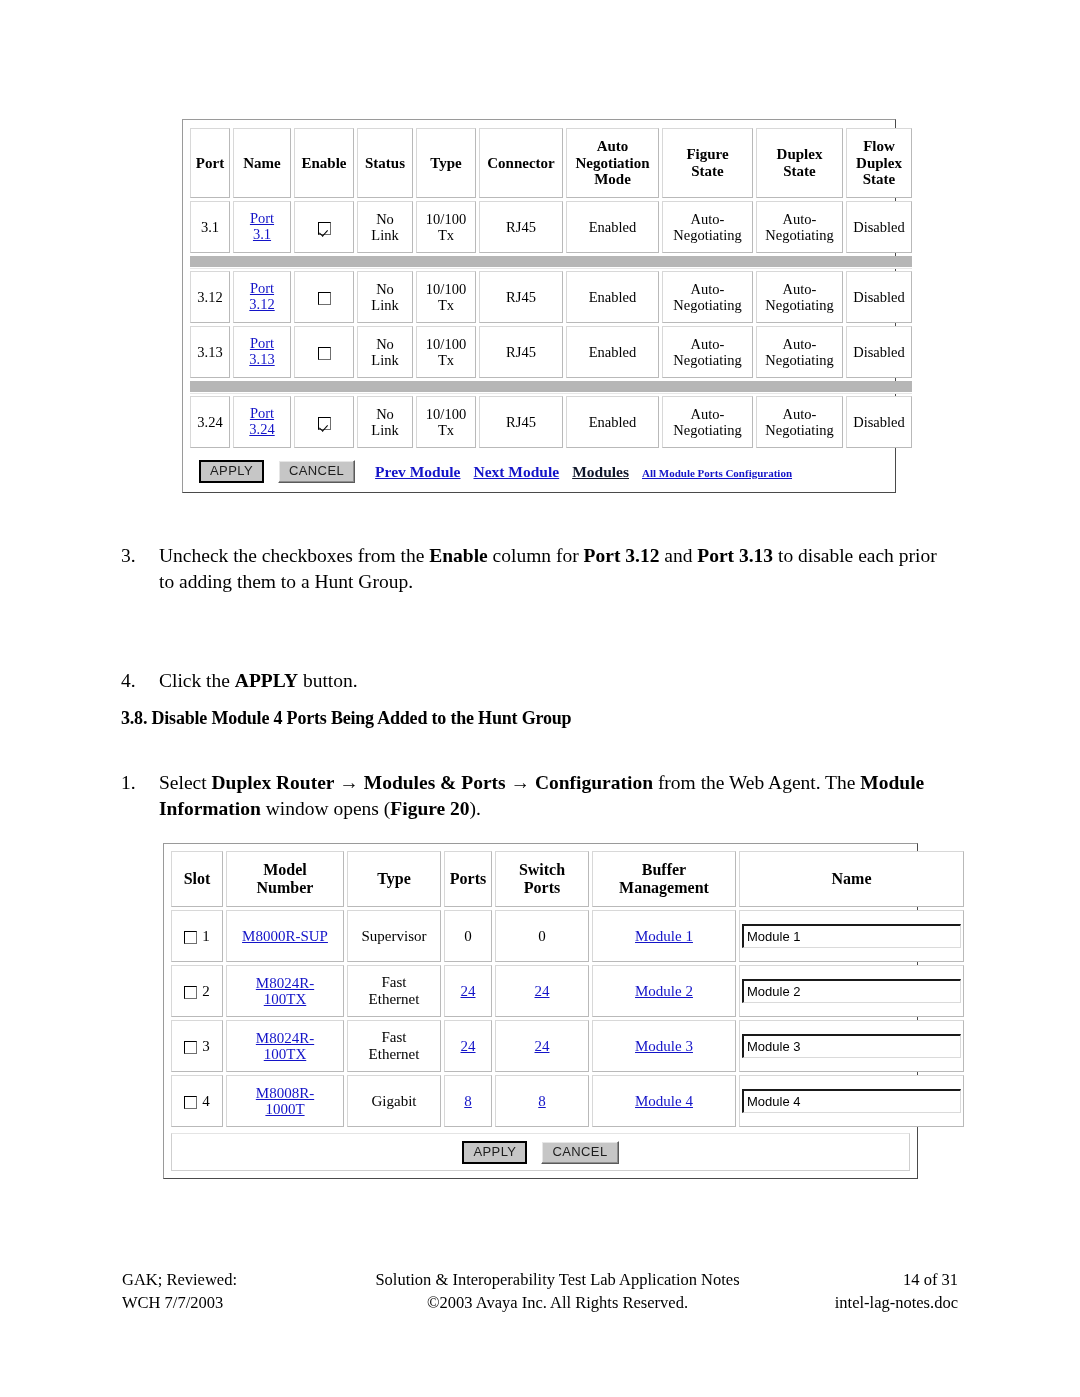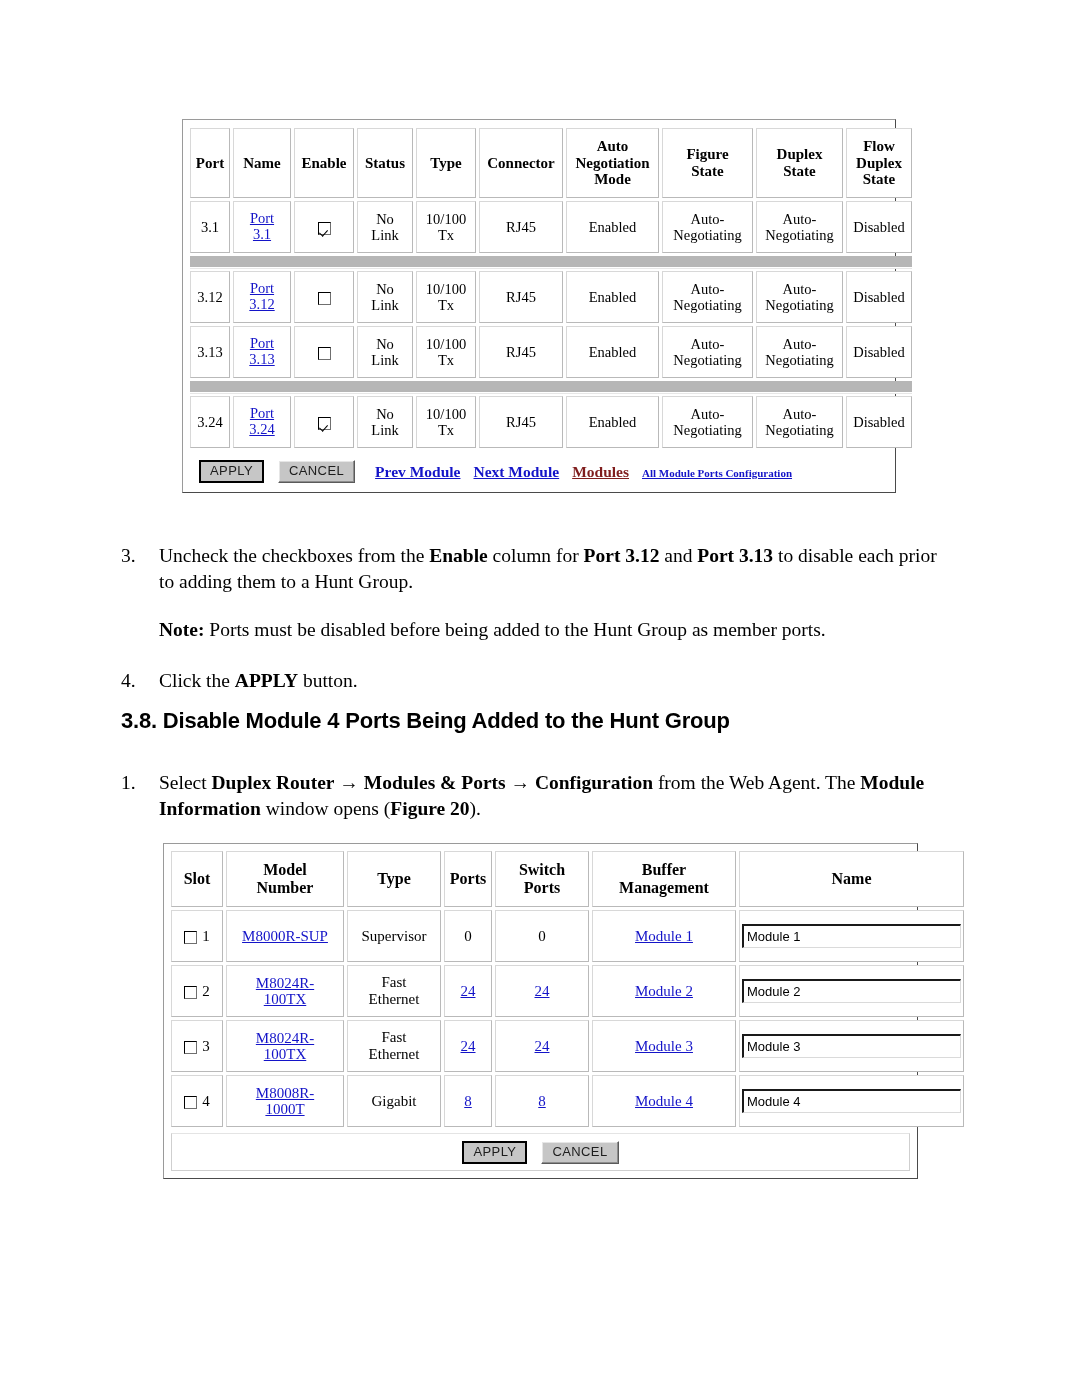--- a/index.html
+++ b/index.html
@@ -74,21 +74,21 @@
     height: 11px;
     background: #b6b6b6;
     border-bottom: 1px solid #ffffff;
     box-shadow: 0 1px 0 #e7e7e7;
   }
   a.weblink {
     color: #1414c8;
     text-decoration: underline;
     font-size: 14.5px;
   }
-  a.weblink.visited { color: #7f1d1d; }
+  a.weblink.visited { color: #0f172a; }
   .lk2 { display: block; line-height: 1.08; }
 
   
   .cbx {
     display: inline-block;
     width: 13px;
     height: 13px;
     box-sizing: border-box;
     background: #ffffff;
     border: 1px solid #000000;
@@ -168,23 +168,23 @@
   .list-num {
     width: 38px;
     flex: 0 0 38px;
     text-align: left;
   }
   .list-body { flex: 1 1 auto; }
   b, strong { font-weight: bold; }
 
   .sec-heading {
     position: absolute;
-    font-family: Liberation Sans, sans-serif;
+    font-family: Liberation Serif, serif;
     font-weight: bold;
-    font-size: 22px;
+    font-size: 18px;
     letter-spacing: -0.2px;
   }
 
   
   .mod-panel {
     position: absolute;
     left: 163px;
     top: 843px;
     width: 755px;
     box-sizing: border-box;
@@ -403,26 +403,20 @@
   </div>
 
 
   <div class="body-text" style="left:121px; top:543px; width:830px;">
     <div class="list-item">
       <div class="list-num">3.</div>
       <div class="list-body"><span>Uncheck the checkboxes from the </span><b>Enable</b><span> column for </span><b>Port 3.12</b><span> and </span><b>Port 3.13</b><span> to disable each prior to adding them to a Hunt Group.</span></div>
     </div>
   </div>
 
-  <div class="body-text" style="left:121px; top:617px; width:830px;">
-    <div class="list-item">
-      <div class="list-num"></div>
-      <div class="list-body"><b>Note:</b><span> Ports must be disabled before being added to the Hunt Group as member ports.</span></div>
-    </div>
-  </div>
 
   <div class="body-text" style="left:121px; top:668px; width:830px;">
     <div class="list-item">
       <div class="list-num">4.</div>
       <div class="list-body"><span>Click the </span><b>APPLY</b><span> button.</span></div>
     </div>
   </div>
 
   <div class="sec-heading" style="left:121px; top:708px; width:860px;">3.8. Disable Module 4 Ports Being Added to the Hunt Group</div>
 
@@ -507,14 +501,26 @@
       </tbody>
     </table>
 
     <div class="mod-actions">
       <span class="btn95 default">APPLY</span>
       <span class="btn95">CANCEL</span>
     </div>
   </div>
 
 
+  <div class="footer">
+    <div class="footer-row">
+      <div class="f-left">GAK; Reviewed:</div>
+      <div class="f-mid">Solution &amp; Interoperability Test Lab Application Notes</div>
+      <div class="f-right">14 of 31</div>
+    </div>
+    <div class="footer-row">
+      <div class="f-left">WCH 7/7/2003</div>
+      <div class="f-mid">©2003 Avaya Inc. All Rights Reserved.</div>
+      <div class="f-right">intel-lag-notes.doc</div>
+    </div>
+  </div>
 
 </div>
 
 </body></html>

